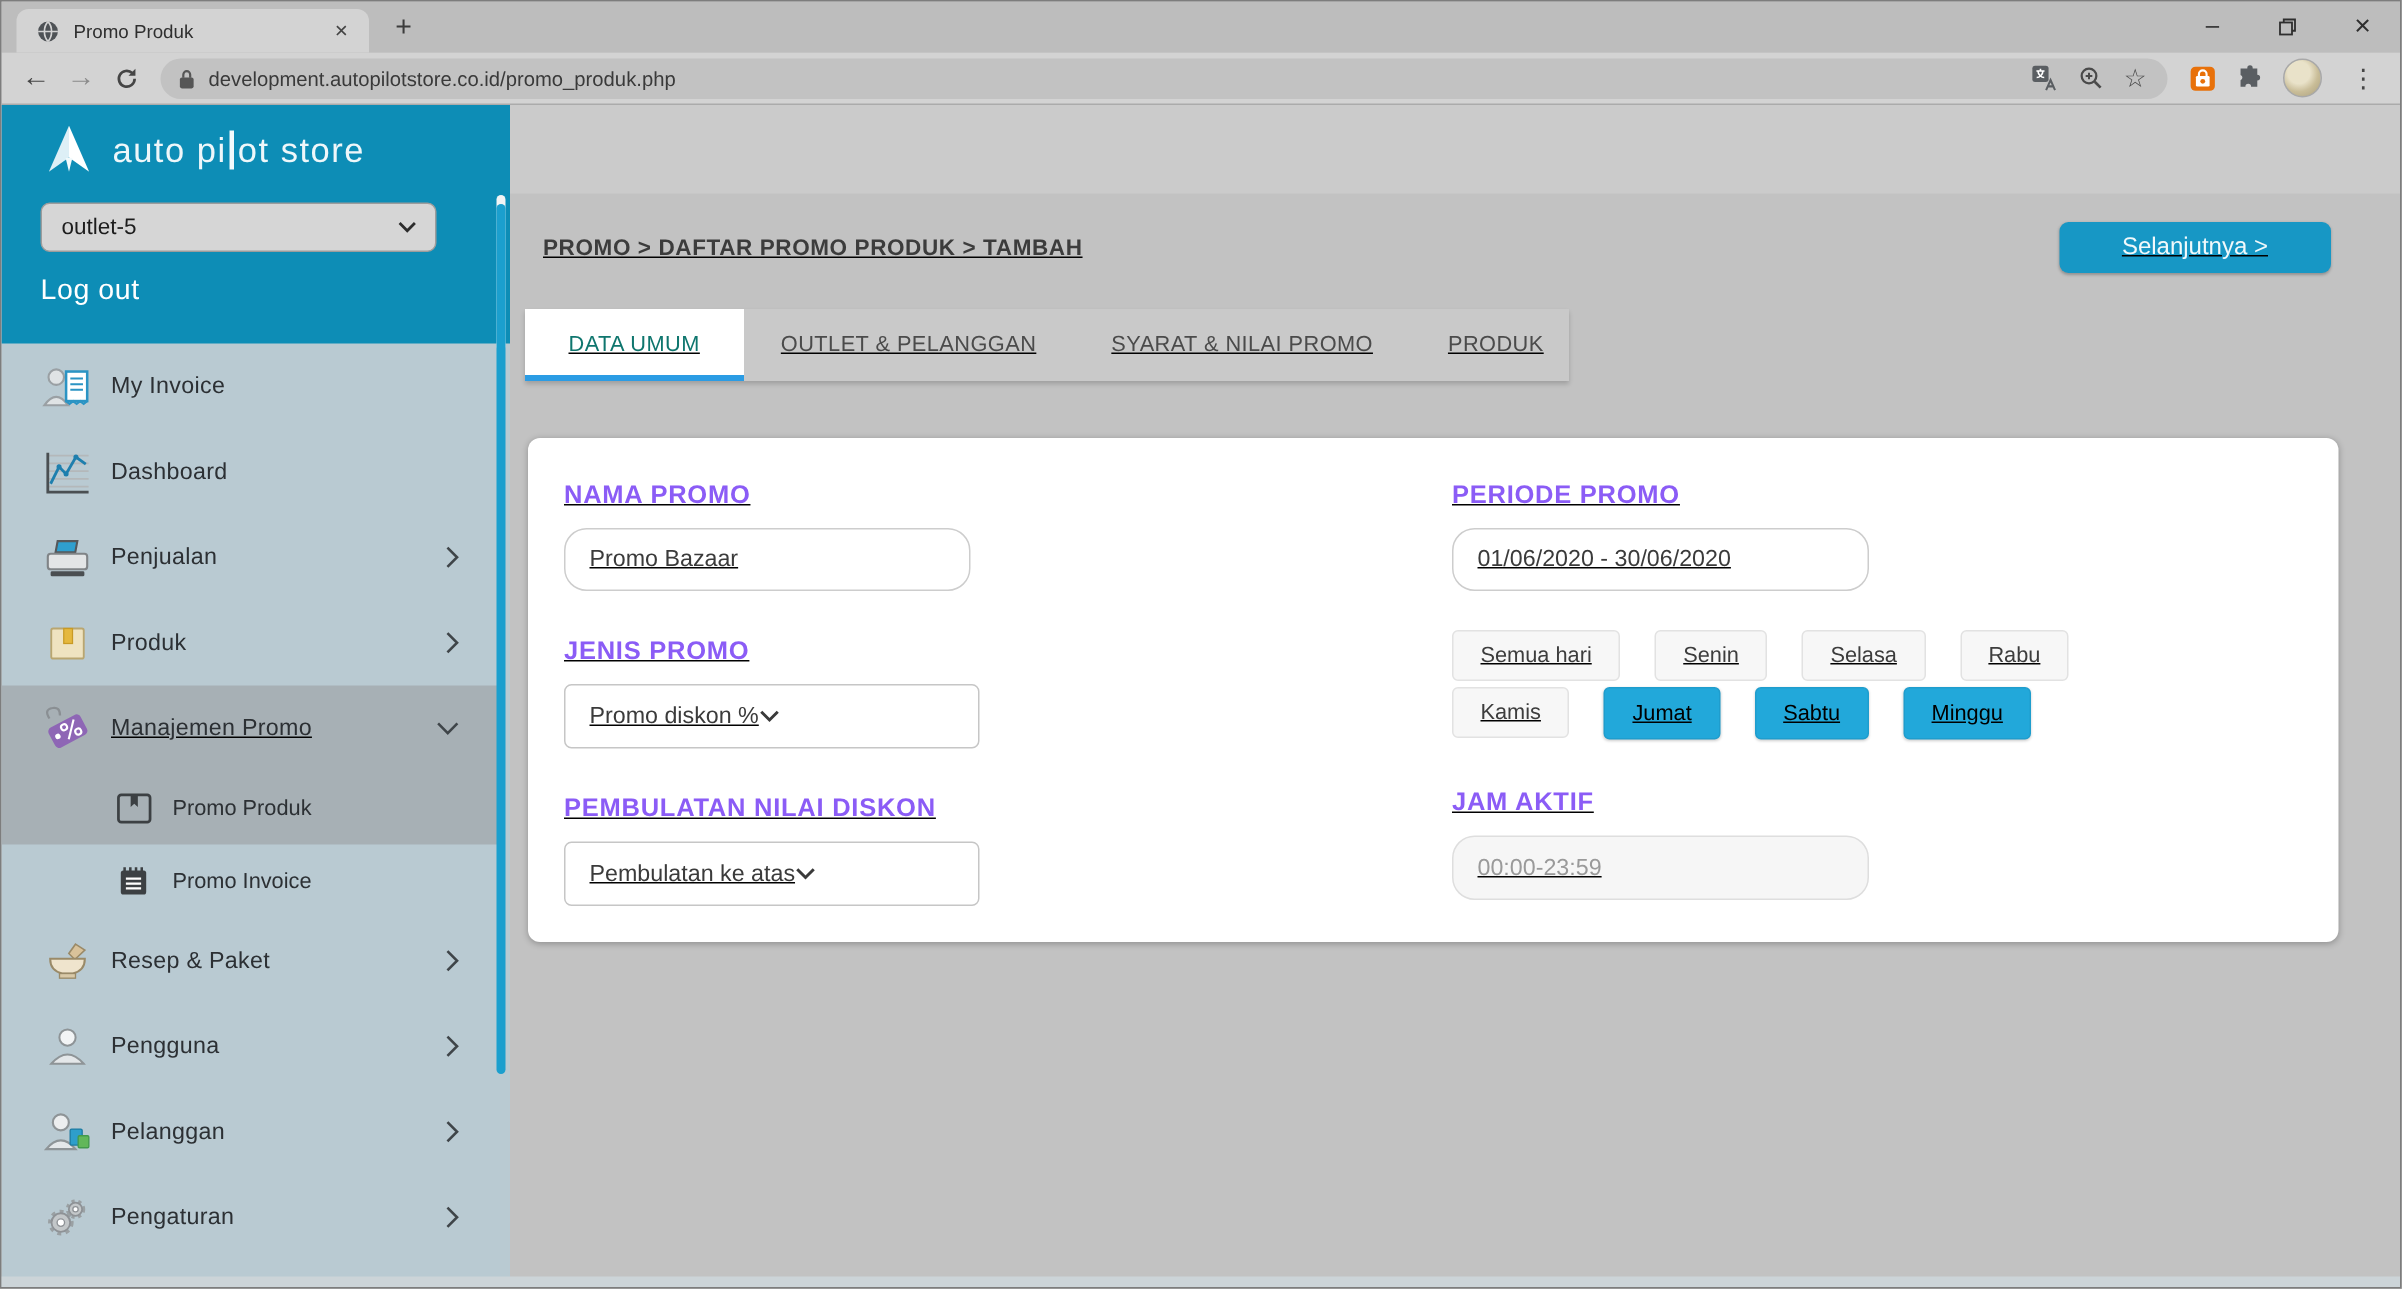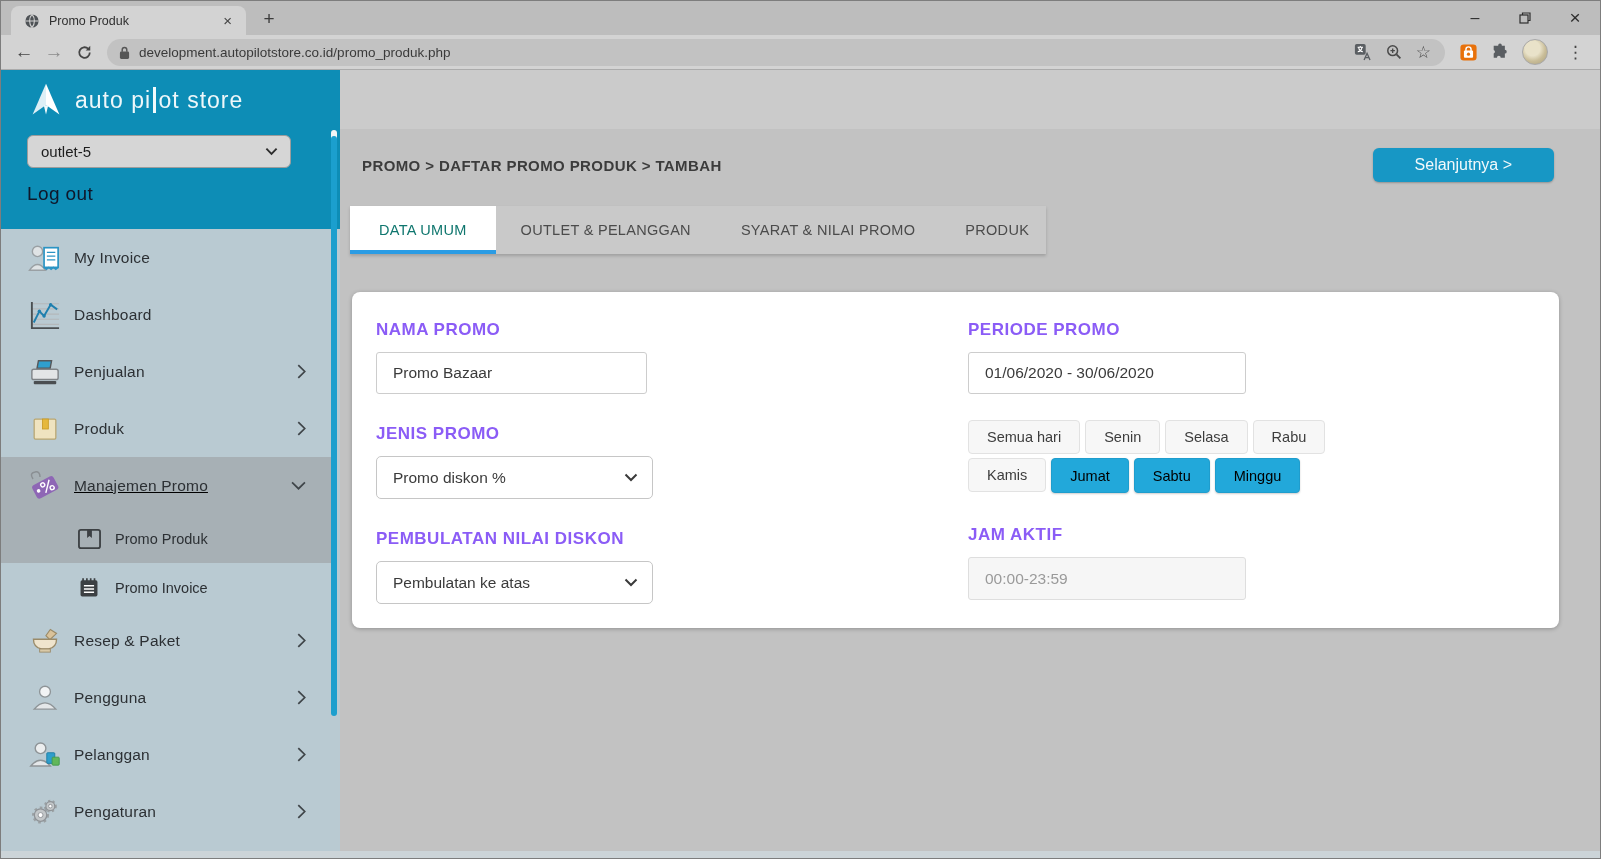--- a/index.html
+++ b/index.html
@@ -30,57 +30,57 @@
   
   .page { position:relative; display:flex; height:788px; }
 
   
   .sidebar { position:relative; width:339px; flex:0 0 339px; background:#b9cad2; }
   .sidebar-header { height:159px; background:#0d8db6; padding:8px 0 0 26px; }
   .logo-row { display:flex; align-items:center; height:44px; }
   .logo-text { display:flex; align-items:center; color:#eef7fa; font-size:23px; font-weight:300; letter-spacing:1px; margin-left:10px; }
   .logo-bar { display:inline-block; width:2.5px; height:26px; background:#f2fafc; margin:0 3px 0 2px; }
   .outlet-select { width:264px; height:33px; margin-top:13px; background:#d6d6d6; border:1px solid #9c9c9c; border-radius:6px; display:flex; align-items:center; justify-content:space-between; padding:0 12px 0 13px; font-size:15px; color:#1d1d1d; }
-  .logout { margin-top:15px; color:#0f172a; font-size:19px; letter-spacing:0.4px; width:80px; }
+  .logout { margin-top:15px; color:#ffffff; font-size:19px; letter-spacing:0.4px; width:80px; }
 
   .menu { width:333px; }
   .menu-item { height:57px; display:flex; align-items:center; padding:0 28px 0 26px; }
   .menu-item.selected { background:#a7b0b5;text-decoration:underline; }
   .mi-icon { width:36px; display:flex; justify-content:center; }
   .mi-label { margin-left:11px; font-size:15.5px; color:#2c3034; letter-spacing:0.2px; }
   .mi-chev { margin-left:auto; display:flex; }
   .menu-sub { height:49px; display:flex; align-items:center; padding-left:74px; }
   .menu-sub.selected { background:#a7b0b5; }
   .ms-icon { width:28px; display:flex; justify-content:center; }
   .ms-label { margin-left:12px; font-size:14.5px; color:#2c3034; }
 
   .side-scroll-track { position:absolute; left:330px; top:60px; width:6px; height:104px; background:#f2f4f5; border-radius:3px; }
   .side-scroll-thumb { position:absolute; left:330px; top:66px; width:6px; height:580px; background:#1b9fce; border-radius:3px; }
 
   
-  .main { flex:1; position:relative; background:#c2c2c2; }
+  .main { flex:1; position:relative; background:#c2c2c2;text-decoration:underline; }
   .top-strip { height:59px; background:#cbcbcb; }
   .header-row { display:flex; align-items:center; margin:18px 46px 0 22px; height:36px; }
   .breadcrumb { font-size:15px; font-weight:bold; color:#3c3c3c; letter-spacing:0.4px; }
   .next-btn { margin-left:auto; height:34px; padding:0 42px; background:#1797c5; border:none; border-radius:6px; color:#f1f9fb; font-size:16px; font-family:"Liberation Sans",sans-serif; display:flex; align-items:center; box-shadow:0 1px 2px rgba(0,0,0,0.25); }
 
   .tabs-row { display:flex; margin:23px 0 0 10px; width:696px; background:#c9c9c9; box-shadow:0 2px 3px rgba(0,0,0,0.18); }
   .tab-item { padding:16px 25px 12px 25px; font-size:14.5px; color:#4b4b4b; letter-spacing:0.3px; border-bottom:4px solid transparent; white-space:nowrap; }
   .tab-item.active { background:#fff; color:#0f766e; border-bottom:4px solid #2b9ce4; padding-left:29px; padding-right:29px; }
 
   .card { margin:38px 12px 0 12px; width:1207px; height:336px; background:#fff; border-radius:8px; box-shadow:0 1px 4px rgba(0,0,0,0.25); padding:28px 24px 0 24px; display:flex; }
   .col-left { width:592px; flex:0 0 592px; }
   .col-right { flex:1; }
 
   .field-label { font-size:17px; font-weight:bold; color:#8b5cf6; letter-spacing:0.5px; margin-bottom:12px; }
-  .text-input { height:42px; border:1px solid #cdcdcd; border-radius:3px; background:#fff; display:flex; align-items:center; padding:0 16px; font-size:15.5px; color:#3b3b3b; }
+  .text-input { height:42px; border:1px solid #cdcdcd; border-radius:15px; background:#fff; display:flex; align-items:center; padding:0 16px; font-size:15.5px; color:#3b3b3b; }
   .input-nama { width:271px; margin-bottom:30px; }
-  .select-box { width:277px; height:43px; border:1px solid #c6c6c6; border-radius:5px; background:#fff; display:flex; align-items:center; justify-content:space-between; padding:0 14px 0 16px; font-size:15.5px; color:#3b3b3b; margin-bottom:30px; }
+  .select-box { width:277px; height:43px; border:1px solid #c6c6c6; border-radius:5px; background:#fff; display:flex; align-items:center; padding:0 14px 0 16px; font-size:15.5px; color:#3b3b3b; margin-bottom:30px; }
   .input-periode { width:278px; margin-bottom:26px; }
-  .days-row { display:flex; margin-bottom:4px; }
+  .days-row { display:flex; margin-bottom:4px;gap:18px; }
   .day-btn { height:34px; padding:0 18px; margin-right:5px; background:#f7f7f7; border:1px solid #e2e2e2; border-radius:4px; font-size:14.5px; color:#3d3d3d; font-family:"Liberation Sans",sans-serif; display:flex; align-items:center; }
   .day-btn.active { background:#22a8da; border-color:#1f9dcd; color:#000000; height:35px; box-shadow:0 1px 2px rgba(0,0,0,0.2); }
   .jam-label { margin-top:32px; }
   .input-jam { width:278px; height:43px; background:#f6f6f6; border:1px solid #dedede; color:#9a9a9a; }
 
   .bottom-strip { position:absolute; left:0; bottom:0; width:100%; height:7px; background:#ccd4d8; }
 </style>
 </head>
 <body>
 

